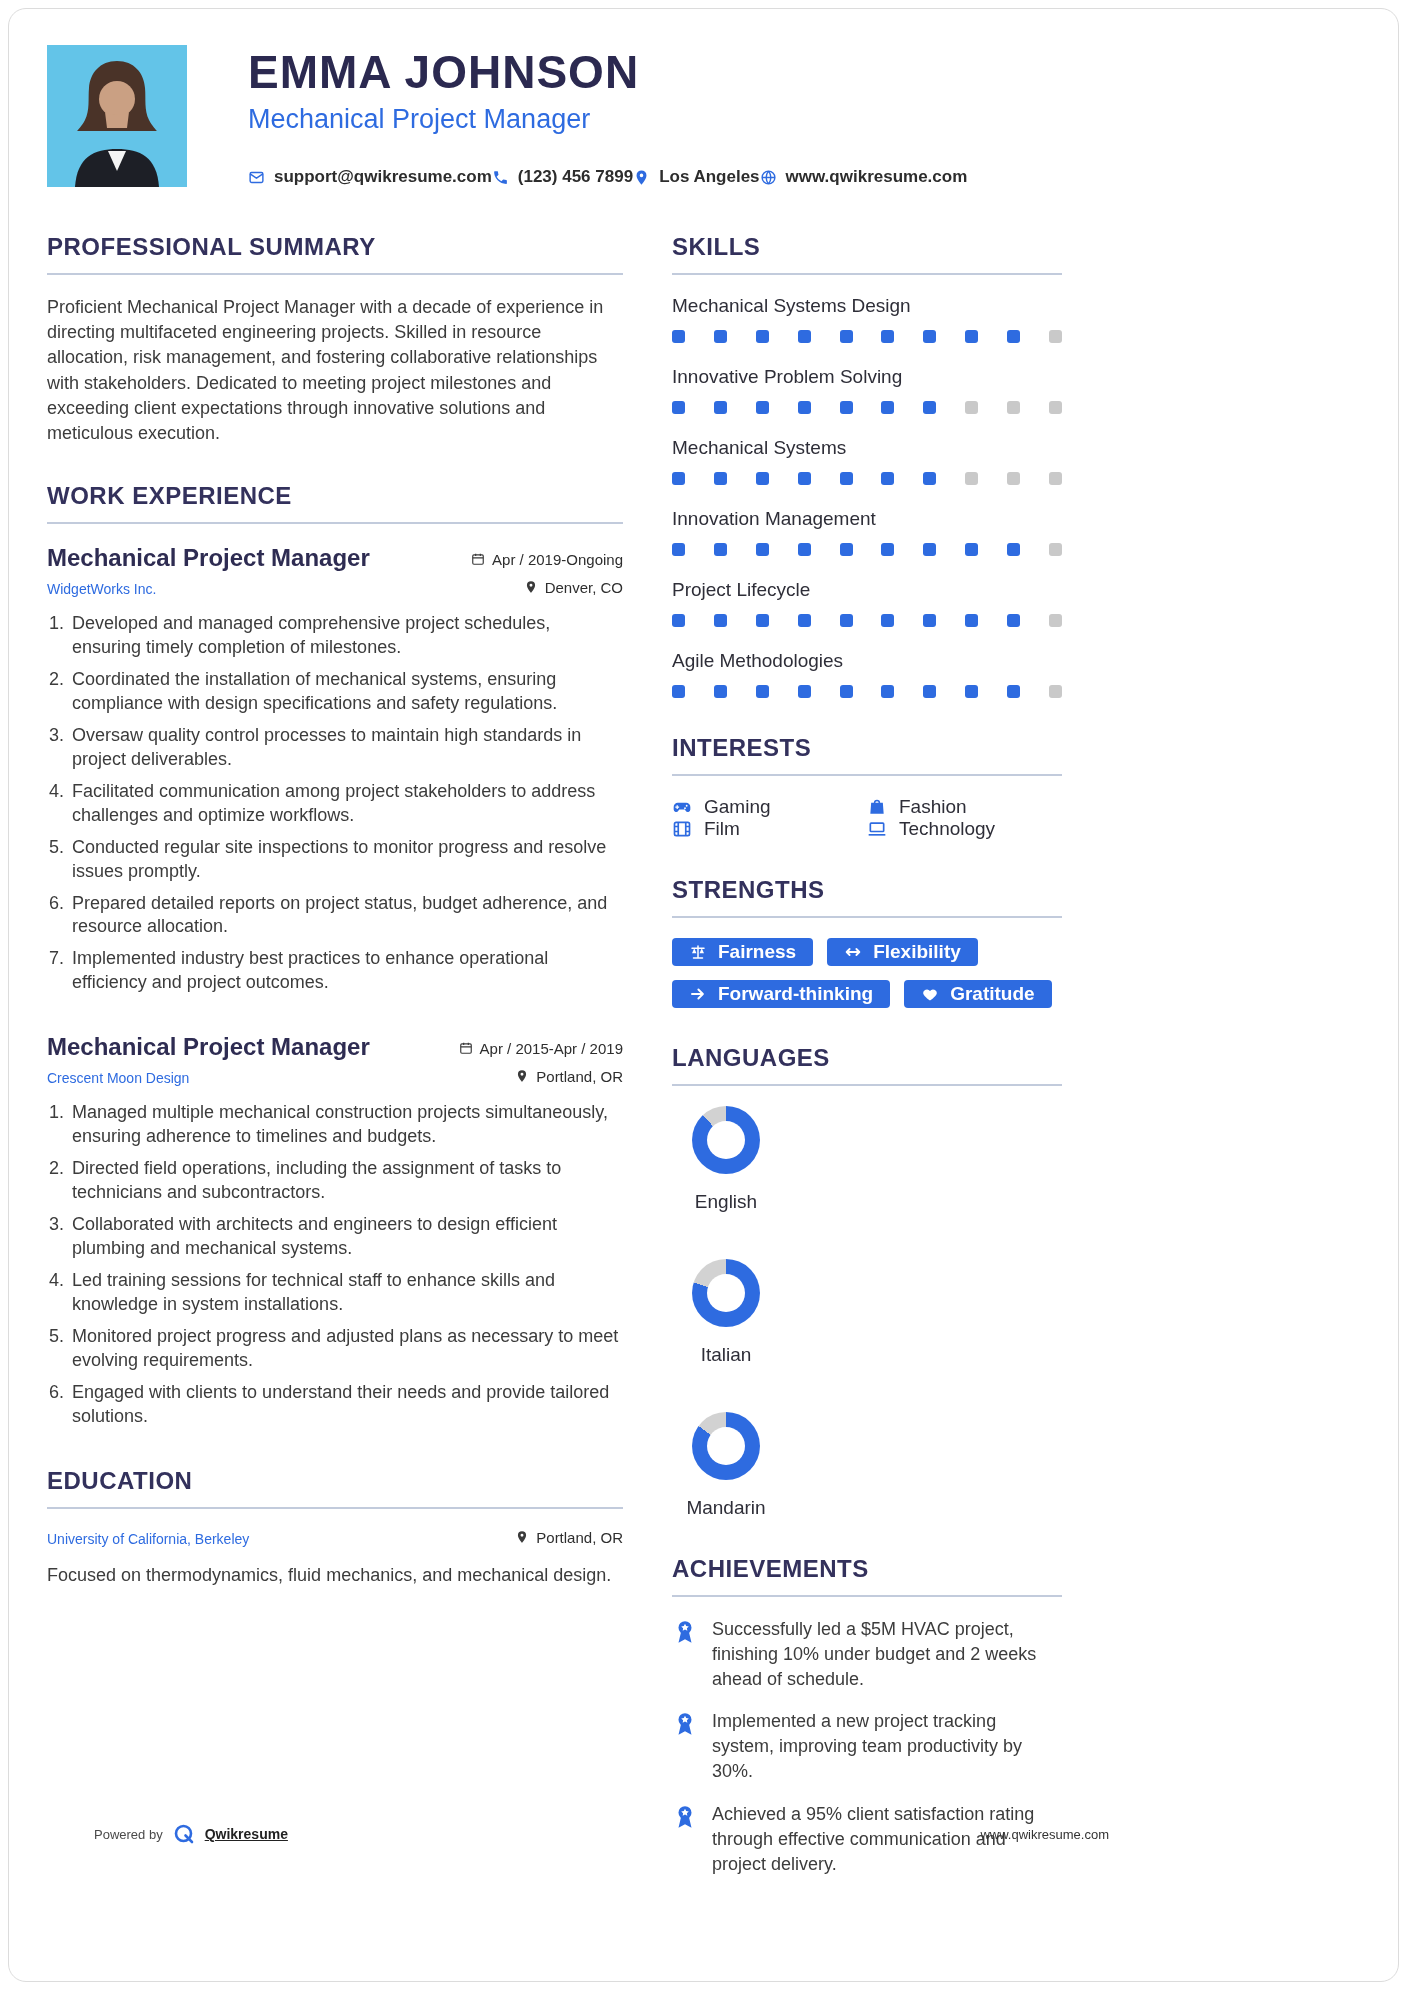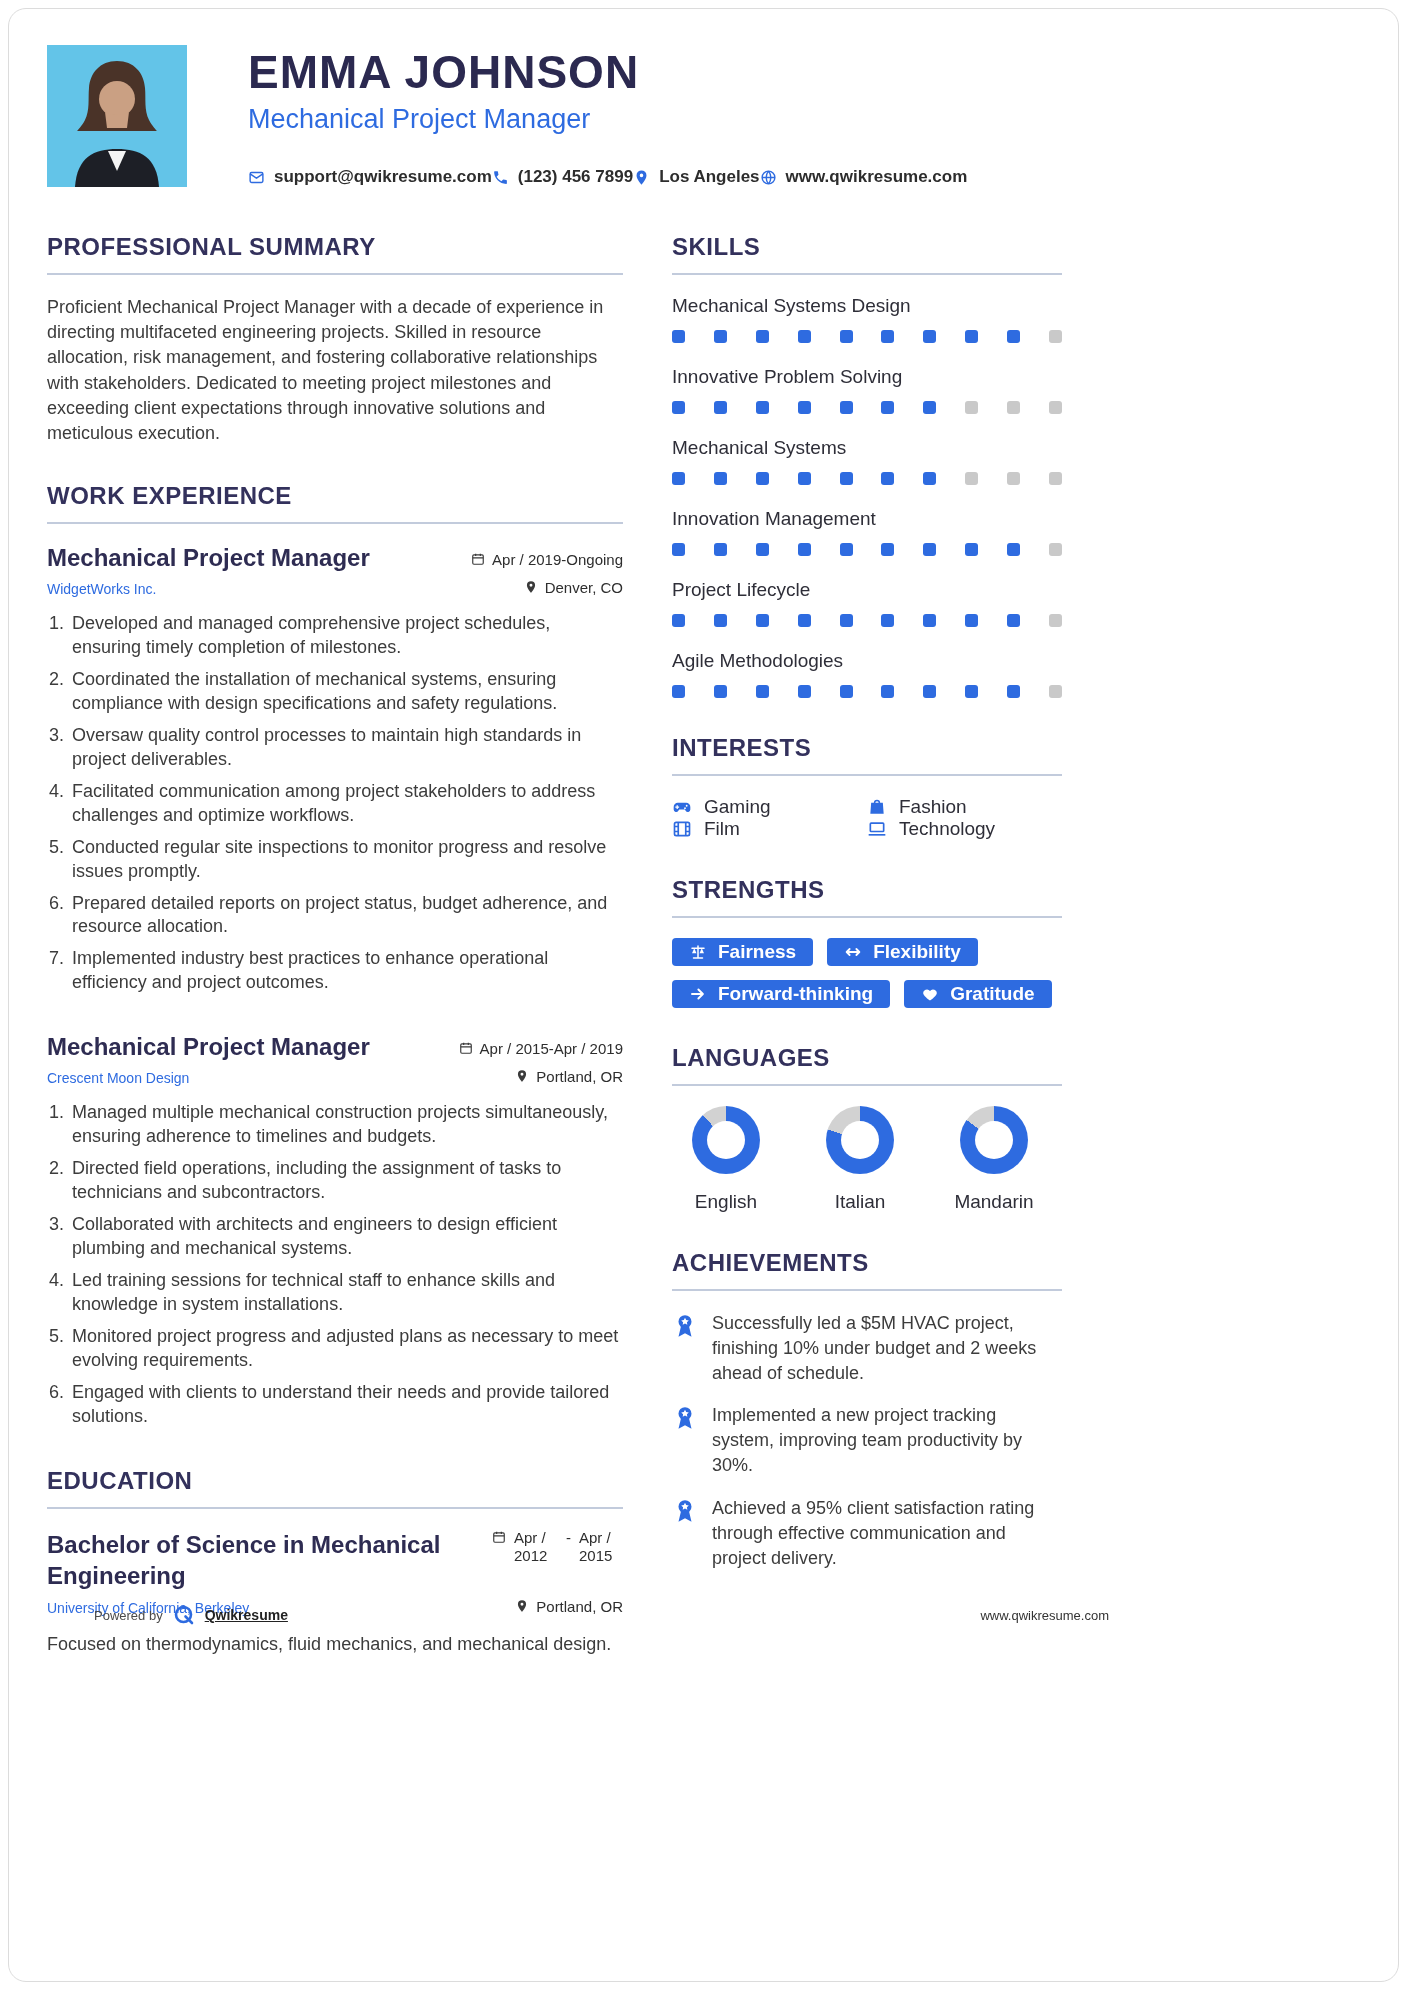--- a/index.html
+++ b/index.html
@@ -76,21 +76,21 @@
   .interest .iicon{display:inline-flex;color:var(--accent);}
   .interest svg{width:20px;height:20px;}
 
   
   .chips{display:flex;flex-wrap:wrap;gap:14px;}
   .chip{display:flex;align-items:center;gap:11px;background:var(--accent);color:#fff;
         font-size:19px;font-weight:600;padding:3px 17px;border-radius:4px;}
   .chip svg{width:18px;height:18px;}
 
   
-  .langs{display:flex;gap:46px;padding-left:10px;}
+  .langs{display:flex;gap:46px;padding-left:10px;flex-direction:column;}
   .lang{width:88px;text-align:center;}
   .donut{width:68px;height:68px;border-radius:50%;margin:0 auto;position:relative;
          background:conic-gradient(var(--accent) 0 85%, var(--donut-track) 85% 100%);}
   .donut::after{content:"";position:absolute;inset:15px;background:#fff;border-radius:50%;}
   .lang-name{margin-top:17px;font-size:19px;color:#2e2e38;}
 
   
   .ach{display:flex;gap:14px;margin-bottom:18px;}
   .ach .aicon{flex-shrink:0;color:var(--accent);margin-top:2px;}
   .ach svg{width:26px;height:26px;}
@@ -240,34 +240,20 @@
             <li>Collaborated with architects and engineers to design efficient plumbing and mechanical systems.</li>
             <li>Led training sessions for technical staff to enhance skills and knowledge in system installations.</li>
             <li>Monitored project progress and adjusted plans as necessary to meet evolving requirements.</li>
             <li>Engaged with clients to understand their needs and provide tailored solutions.</li>
           </ol>
         </div>
       </section>
 
       <section>
         <h2 class="sec-h">EDUCATION</h2>
-        <div class="edu-top">
-          <h3 class="edu-degree">Bachelor of Science in Mechanical Engineering</h3>
-          <span class="meta edu-date">
-            <span class="micon">
-              <svg viewBox="0 0 24 24" fill="none" stroke="currentColor" stroke-width="2">
-                  <rect x="3" y="5" width="18" height="16" rx="2"></rect>
-                  <path d="M3 10h18M8 3v4M16 3v4"></path>
-                </svg>
-            </span>
-            <span class="d">Apr / 2012</span>
-            <span>-</span>
-            <span class="d">Apr / 2015</span>
-          </span>
-        </div>
         <div class="job-sub">
           <a class="company">University of California, Berkeley</a>
           <span class="meta">
             <span class="micon">
               <svg viewBox="0 0 24 24" fill="currentColor">
                   <path d="M12 2a7 7 0 0 1 7 7c0 5.2-7 13-7 13S5 14.2 5 9a7 7 0 0 1 7-7zm0 9.5A2.5 2.5 0 1 0 12 6.5a2.5 2.5 0 0 0 0 5z"></path>
                 </svg>
             </span>
             <span>Portland, OR</span>
           </span>

